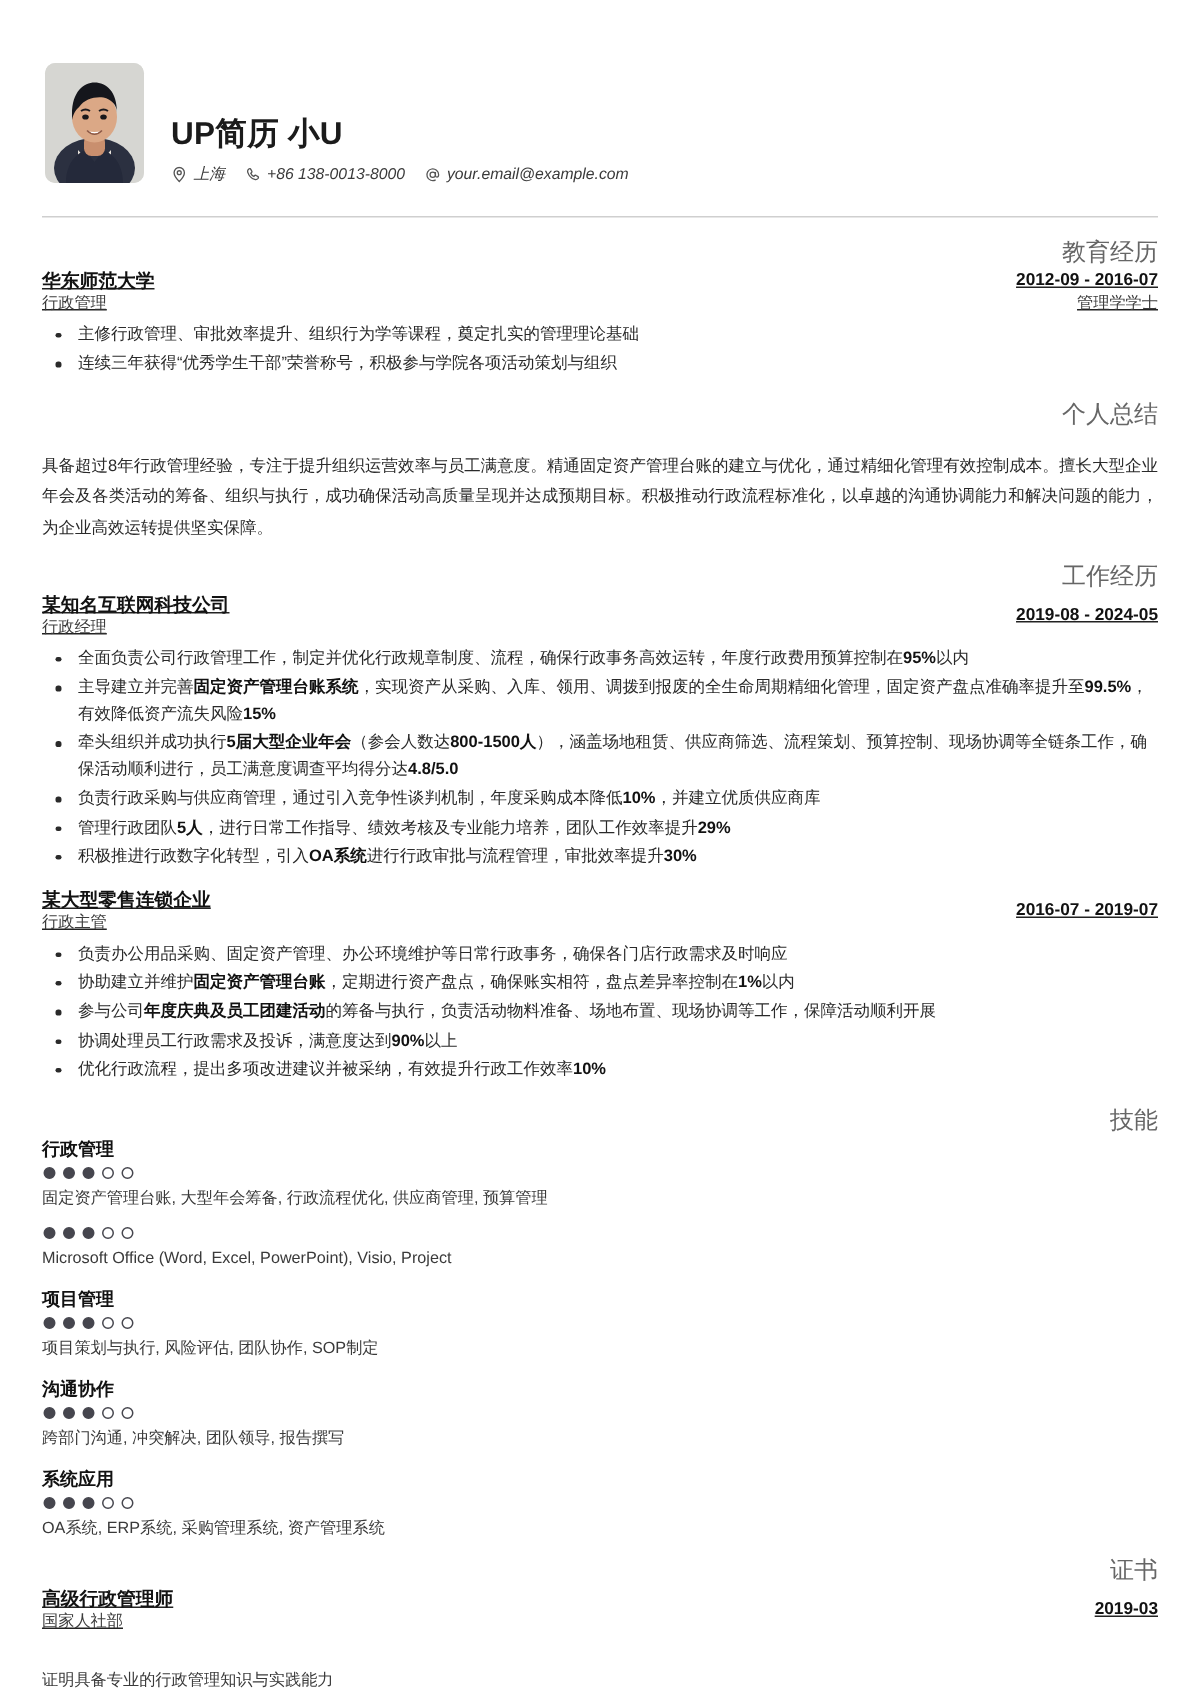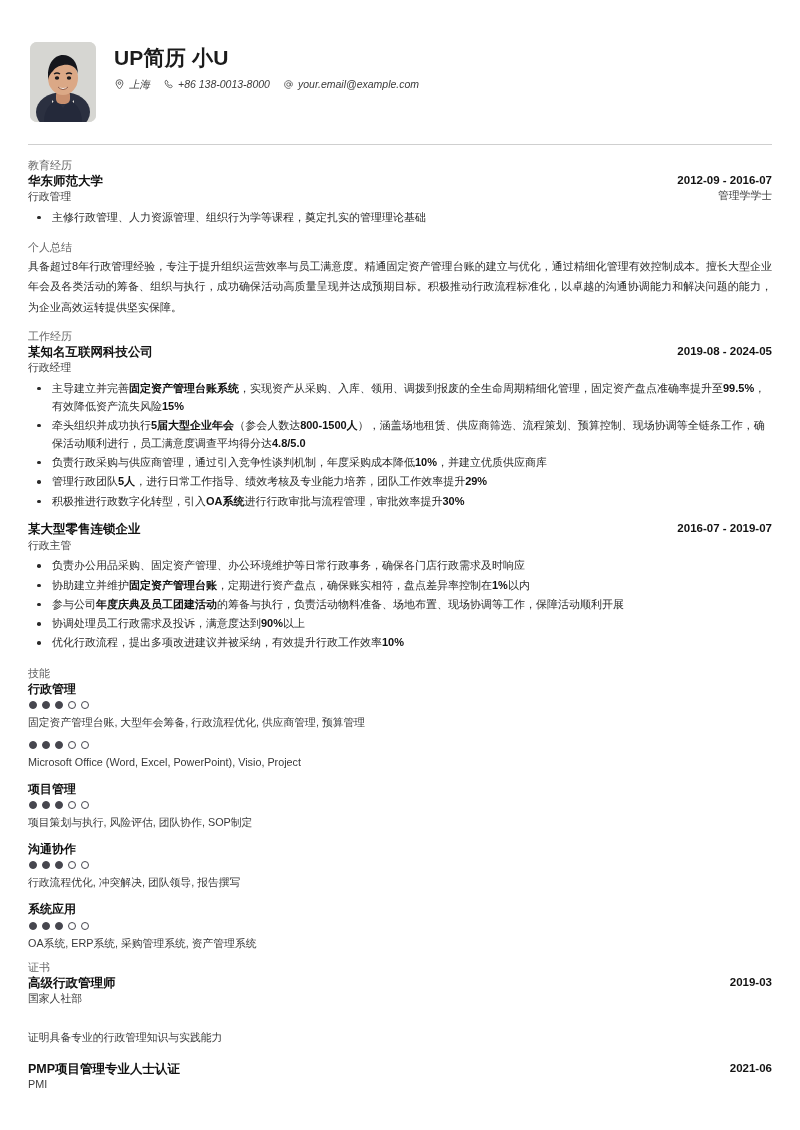--- a/index.html
+++ b/index.html
@@ -16,21 +16,21 @@
   .page {
     width: 800px;
     height: 1130px;
     padding: 42px 24px 10px 24px;
     position: relative;
   }
 
   
   .header {
     display: flex;
-    align-items: flex-start;
+    align-items: flex-end;
     gap: 18px;
     padding-left: 6px;
   }
   .avatar {
     width: 66px;
     height: 80px;
     border-radius: 7px;
     overflow: hidden;
     flex: 0 0 auto;
     background: #d9d9d6;
@@ -60,32 +60,34 @@
 
   .rule {
     border: 0;
     border-top: 1px solid #cfcfcf;
     margin: 22px 4px 14px 4px;
   }
 
   
   .section { padding: 0 4px; }
   .section-label {
-    font-size: 11px;
+    font-size: 16px;
     color: #666666;
     line-height: 1.25;
     margin-bottom: 0px;
+    text-align: right;
   }
 
   .entry { margin-bottom: 2px; }
   .entry-head {
     display: flex;
     justify-content: space-between;
-    align-items: flex-start;
+    align-items: center;
     gap: 14px;
+    text-decoration: underline;
   }
   .entry-left { min-width: 0; }
   .entry-right { text-align: right; white-space: nowrap; flex: 0 0 auto; }
   .org {
     font-size: 12.5px;
     font-weight: bold;
     color: #121212;
     line-height: 1.3;
   }
   .role {
@@ -128,21 +130,21 @@
     border-radius: 50%;
     background: #2a2a2a;
   }
   ul.bullets li b { font-weight: bold; color: #121212; }
 
   .summary-text {
     font-size: 11px;
     line-height: 1.85;
     color: #2a2a2a;
     text-align: justify;
-    margin-top: 1px;
+    margin-top: 14px;
   }
 
   .block-gap { height: 13px; }
   .entry-gap { height: 9px; }
 
   
   .skill { margin-bottom: 1px; }
   .skill-name {
     font-size: 12px;
     font-weight: bold;
@@ -245,21 +247,22 @@
         <div class="entry-left">
           <div class="org">华东师范大学</div>
           <div class="role">行政管理</div>
         </div>
         <div class="entry-right">
           <div class="date">2012-09 - 2016-07</div>
           <div class="sub-right">管理学学士</div>
         </div>
       </div>
       <ul class="bullets">
-        <li>主修行政管理、人力资源管理、组织行为学等课程，奠定扎实的管理理论基础</li>
+        <li>主修行政管理、审批效率提升、组织行为学等课程，奠定扎实的管理理论基础</li>
+        <li>连续三年获得“优秀学生干部”荣誉称号，积极参与学院各项活动策划与组织</li>
       </ul>
     </div>
   </div>
 
   <div class="block-gap"></div>
 
   <div class="section">
     <div class="section-label">个人总结</div>
     <div class="summary-text">具备超过8年行政管理经验，专注于提升组织运营效率与员工满意度。精通固定资产管理台账的建立与优化，通过精细化管理有效控制成本。擅长大型企业年会及各类活动的筹备、组织与执行，成功确保活动高质量呈现并达成预期目标。积极推动行政流程标准化，以卓越的沟通协调能力和解决问题的能力，为企业高效运转提供坚实保障。</div>
   </div>
@@ -273,20 +276,21 @@
       <div class="entry-head">
         <div class="entry-left">
           <div class="org">某知名互联网科技公司</div>
           <div class="role">行政经理</div>
         </div>
         <div class="entry-right">
           <div class="date">2019-08 - 2024-05</div>
         </div>
       </div>
       <ul class="bullets">
+        <li>全面负责公司行政管理工作，制定并优化行政规章制度、流程，确保行政事务高效运转，年度行政费用预算控制在<b>95%</b>以内</li>
         <li>主导建立并完善<b><b>固定资产管理台账</b>系统</b>，实现资产从采购、入库、领用、调拨到报废的全生命周期精细化管理，固定资产盘点准确率提升至<b>99.5%</b>，有效降低资产流失风险<b>15%</b></li>
         <li>牵头组织并成功执行<b>5届大型企业年会</b>（参会人数达<b>800-1500人</b>），涵盖场地租赁、供应商筛选、流程策划、预算控制、现场协调等全链条工作，确保活动顺利进行，员工满意度调查平均得分达<b>4.8/5.0</b></li>
         <li>负责行政采购与供应商管理，通过引入竞争性谈判机制，年度采购成本降低<b>10%</b>，并建立优质供应商库</li>
         <li>管理行政团队<b>5人</b>，进行日常工作指导、绩效考核及专业能力培养，团队工作效率提升<b>29%</b></li>
         <li>积极推进行政数字化转型，引入<b>OA系统</b>进行行政审批与流程管理，审批效率提升<b>30%</b></li>
       </ul>
     </div>
 
     <div class="entry-gap"></div>
 
@@ -352,21 +356,21 @@
 
     <div class="skill">
       <div class="skill-name">沟通协作</div>
       <div class="dots">
         <span class="dot on"></span>
         <span class="dot on"></span>
         <span class="dot on"></span>
         <span class="dot"></span>
         <span class="dot"></span>
       </div>
-      <div class="skill-desc">行政流程优化, 冲突解决, 团队领导, 报告撰写</div>
+      <div class="skill-desc">跨部门沟通, 冲突解决, 团队领导, 报告撰写</div>
     </div>
 
     <div class="skill">
       <div class="skill-name">系统应用</div>
       <div class="dots">
         <span class="dot on"></span>
         <span class="dot on"></span>
         <span class="dot on"></span>
         <span class="dot"></span>
         <span class="dot"></span>

